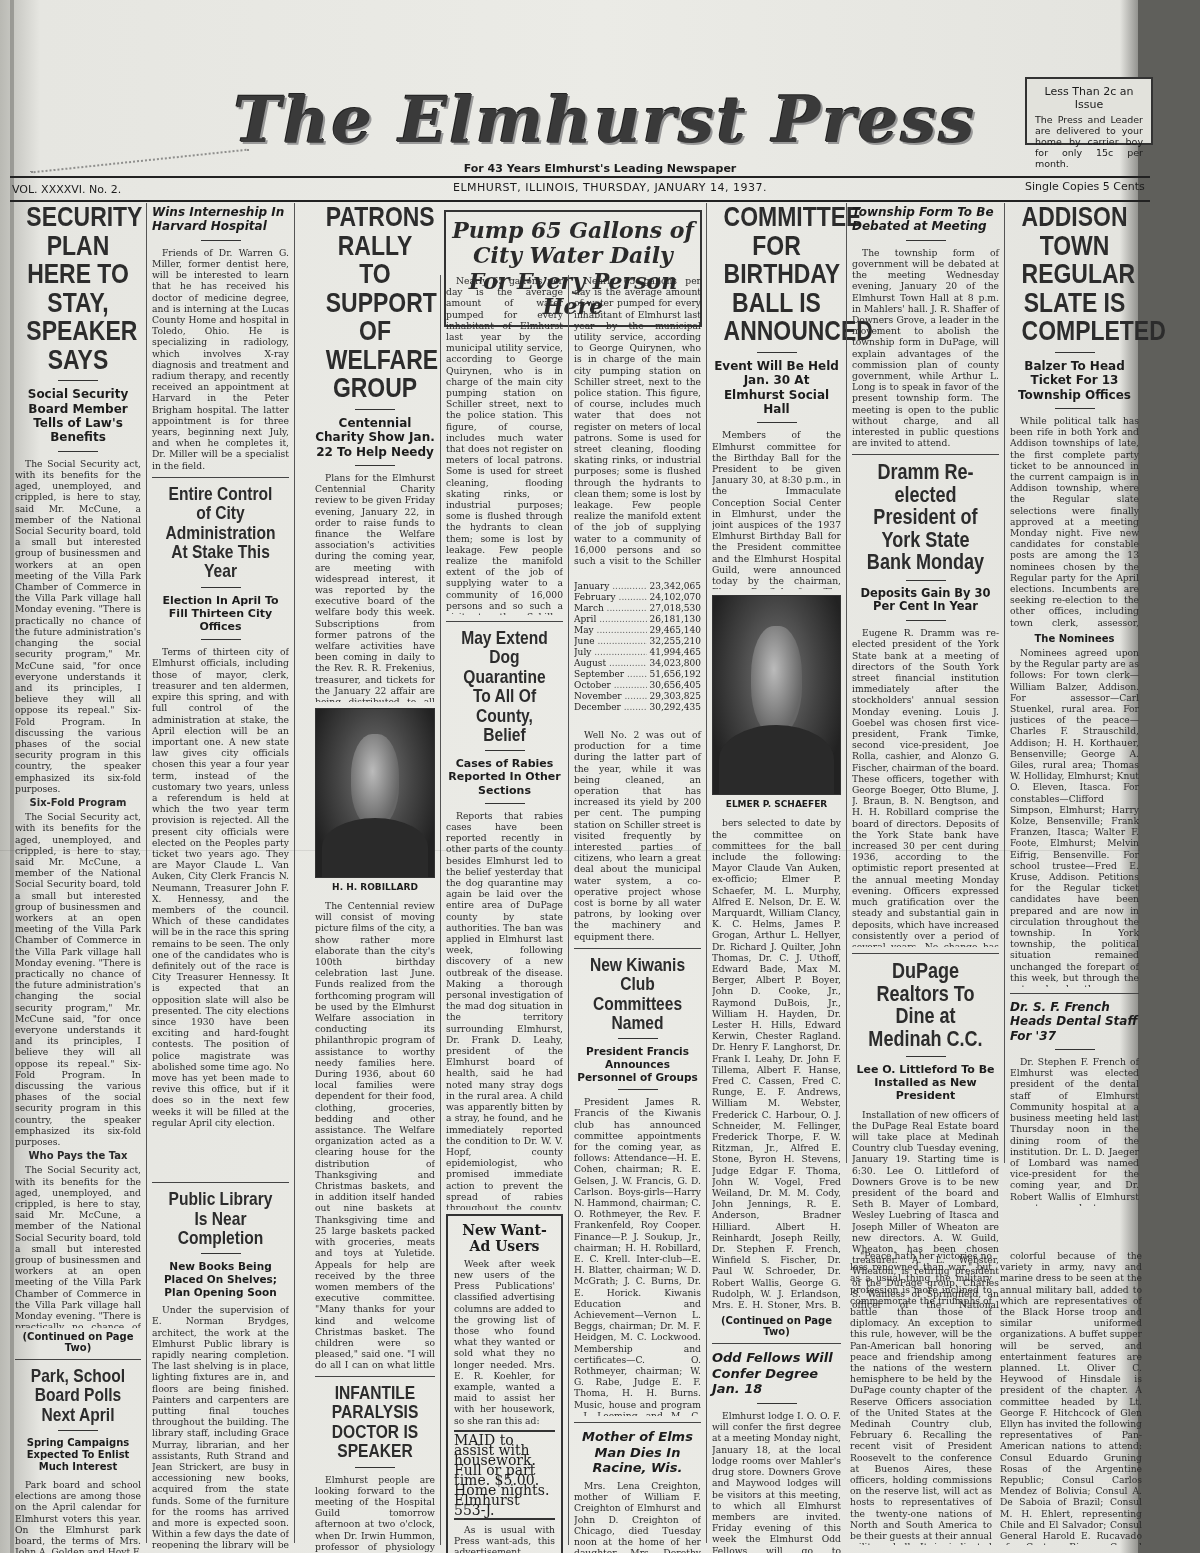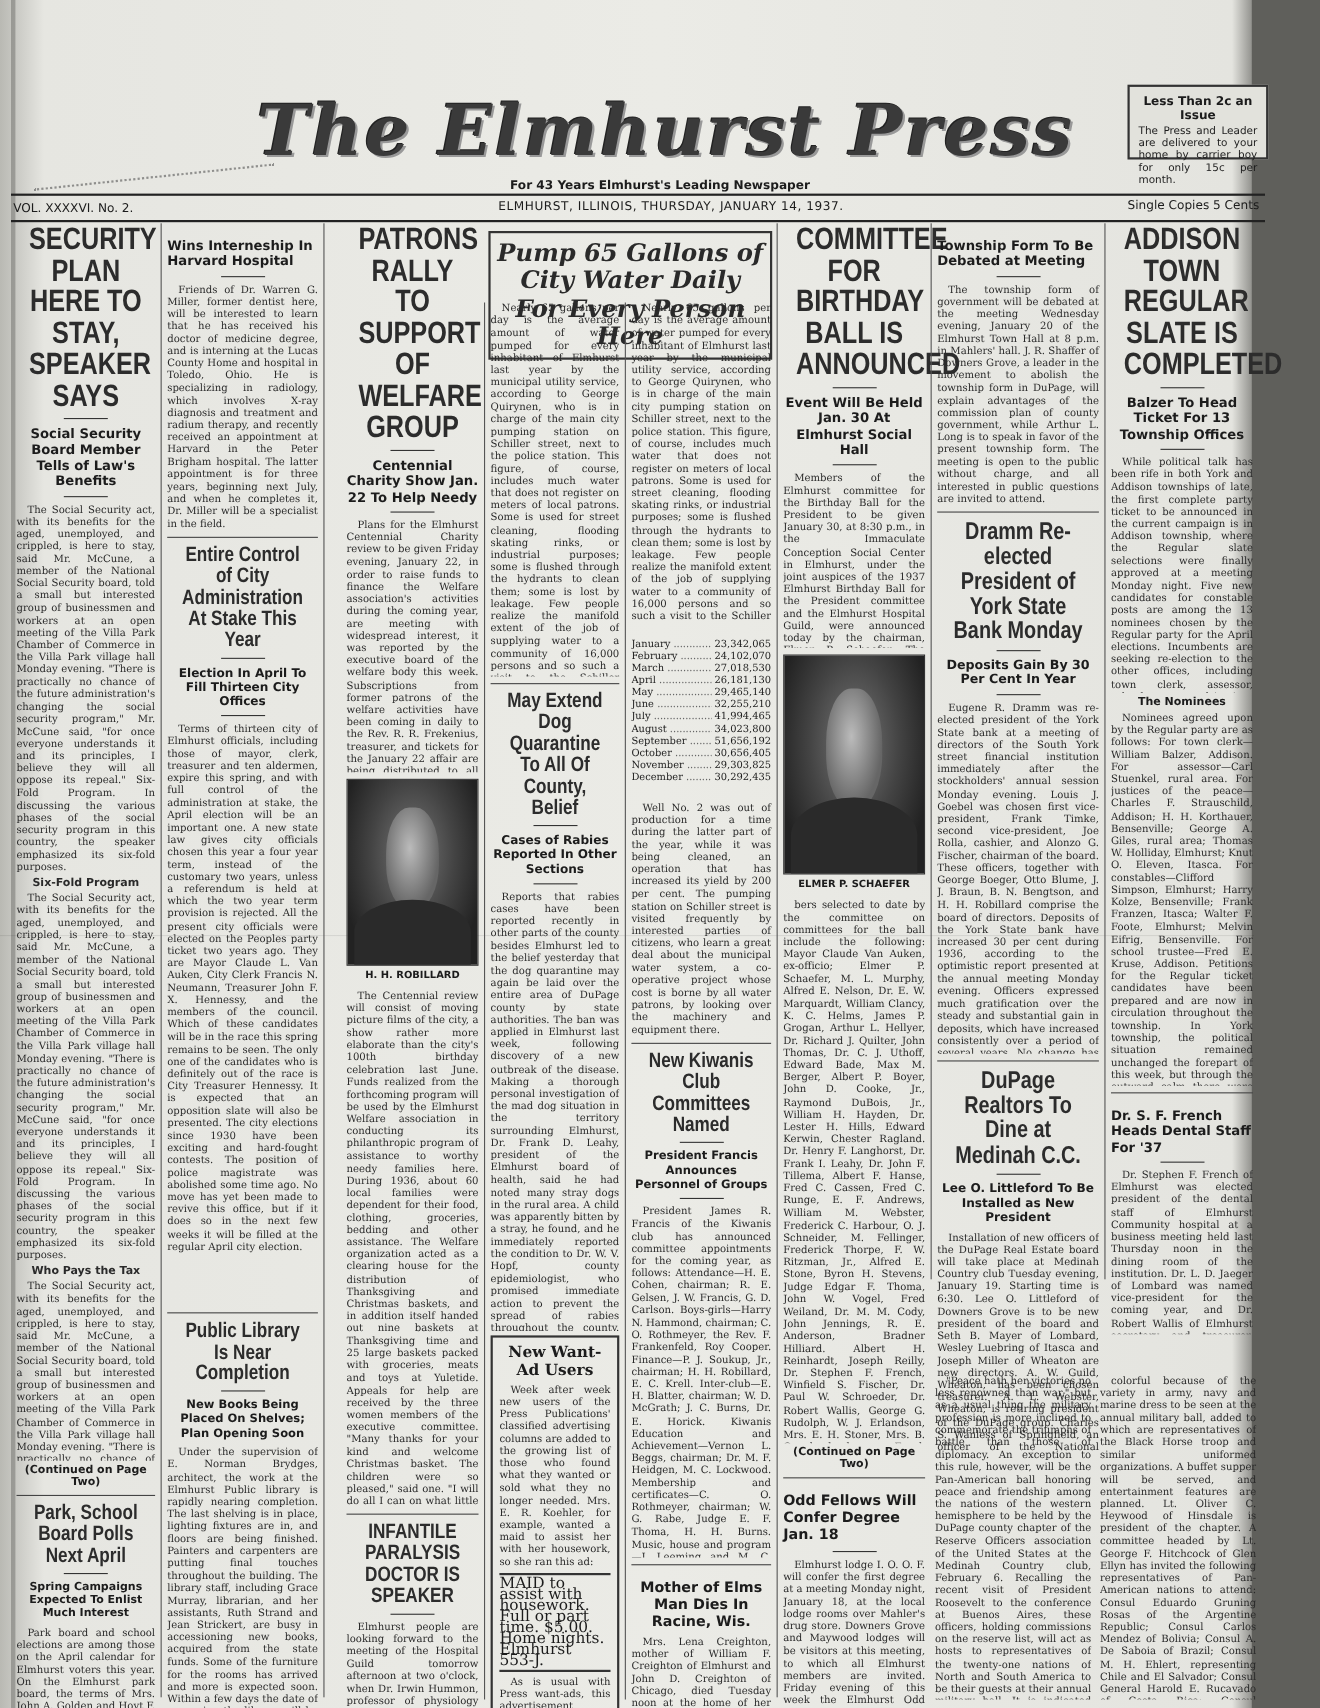--- a/index.html
+++ b/index.html
@@ -13,21 +13,21 @@
   .page {
     position: absolute; left: 0; top: 0; width: 1200px; height: 1553px;
     background: linear-gradient(90deg, #b9b9b3 0px, #cfcfca 20px, #e6e6e1 40px, #ebebe6 600px, #e4e4df 1120px, #8a8a86 1140px, #5a5a57 1200px);
     overflow: hidden;
   }
   .left-edge { position:absolute; left:10px; top:0; width:4px; height:1553px; background:#6d6d6a; opacity:.5; }
   .right-edge { position:absolute; left:1138px; top:0; width:62px; height:1553px; background:#5f5f5b; }
 
   
   .ear { position:absolute; border:2px solid #333; background:#e2e2dc; font-family:"DejaVu Sans", sans-serif; padding:6px 8px; }
-  .ear h4 { font-size:11px; font-weight:bold; text-align:center; margin-bottom:3px; }
+  .ear h4 { font-size:11px; font-weight:normal; text-align:center; margin-bottom:3px; }
   .ear p { font-size:9.5px; line-height:11px; text-align:justify; }
   .ear-left { left:10px; top:92px; width:125px; height:68px; }
   .ear-right { left:1025px; top:77px; width:128px; height:68px; }
   .nameplate {
     position:absolute; left:230px; top:82px; width:750px; text-align:center;
     font-family:"DejaVu Serif", serif; font-weight:bold; font-size:64px; letter-spacing:2px;
     color:#3a3a3a; text-shadow: 2px 2px 0 #999, -1px -1px 0 #222; font-style: italic;
   }
   .tagline { position:absolute; left:420px; top:162px; width:360px; text-align:center; font-size:11px; font-weight:bold; font-family:"DejaVu Sans", sans-serif; }
   .dateline-bar { position:absolute; left:10px; top:176px; width:1140px; border-top:2px solid #222; border-bottom:2px solid #222; height:26px; }
@@ -45,21 +45,21 @@
   .c6 { left:706px; width:140px; }
   .c7 { left:846px; width:158px; }
   .c8 { left:1004px; width:140px; }
 
   .hl { font-family:"Liberation Sans", sans-serif; font-weight:bold; text-transform:uppercase; line-height:1.02; text-align:center; transform:scaleX(.82); transform-origin:center; color:#2c2c2c; }
   .hl-big { font-size:28px; }
   .hl-med { font-size:22px; }
   .hl-sm { font-size:19px; }
   .hl-mixed { text-transform:none; }
   .deck { font-family:"DejaVu Sans", sans-serif; font-weight:bold; font-size:12px; text-align:center; line-height:1.2; margin:6px 0; }
-  .kicker { font-family:"DejaVu Sans", sans-serif; font-weight:bold; font-size:12px; line-height:1.2; margin:13px 0 4px; }
+  .kicker { font-family:"DejaVu Sans", sans-serif; font-weight:bold; font-size:12px; line-height:1.2; margin:2px 0 4px;font-style:italic; }
   .rule { width:40px; height:1px; background:#333; margin:6px auto; }
   .subhead { font-family:"DejaVu Sans", sans-serif; font-weight:bold; font-size:10px; text-align:center; margin:3px 0; }
   .body { font-size:9.2px; line-height:11.2px; text-align:justify; color:#2a2a2a; hyphens:auto; }
   .body p { text-indent:10px; margin-bottom:1px; }
   .hr { height:1px; background:#444; margin:6px 0; }
 
   .boxhead { border:2px solid #333; padding:6px; margin:4px 0 8px; font-family:"DejaVu Serif", serif; font-style:italic; font-weight:bold; font-size:22px; text-align:center; line-height:1.15; color:#2a2a2a; }
 
   .photo { background: radial-gradient(ellipse at 50% 40%, #777 0%, #444 45%, #222 80%); border:1px solid #333; position:relative; }
   .photo .face { position:absolute; left:30%; top:15%; width:40%; height:55%; border-radius:45%; background:radial-gradient(ellipse at 45% 40%, #bbb, #666 70%); }

